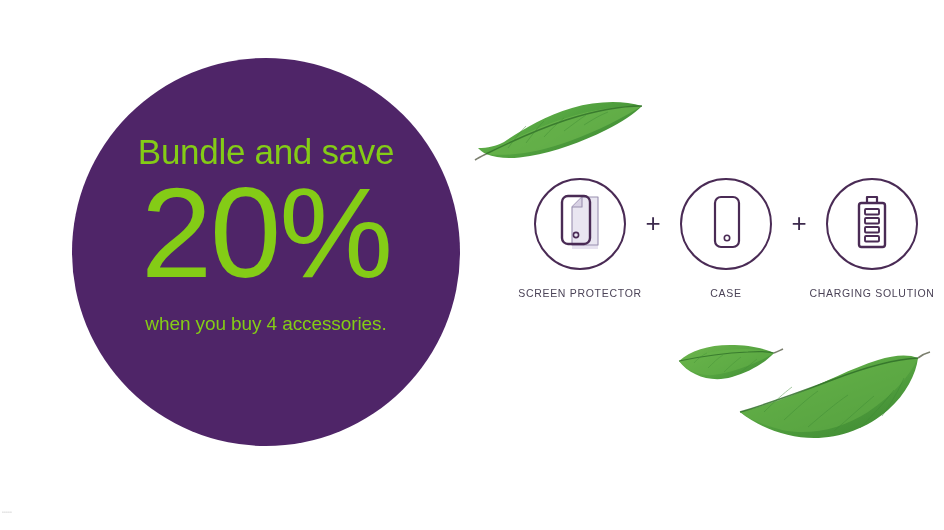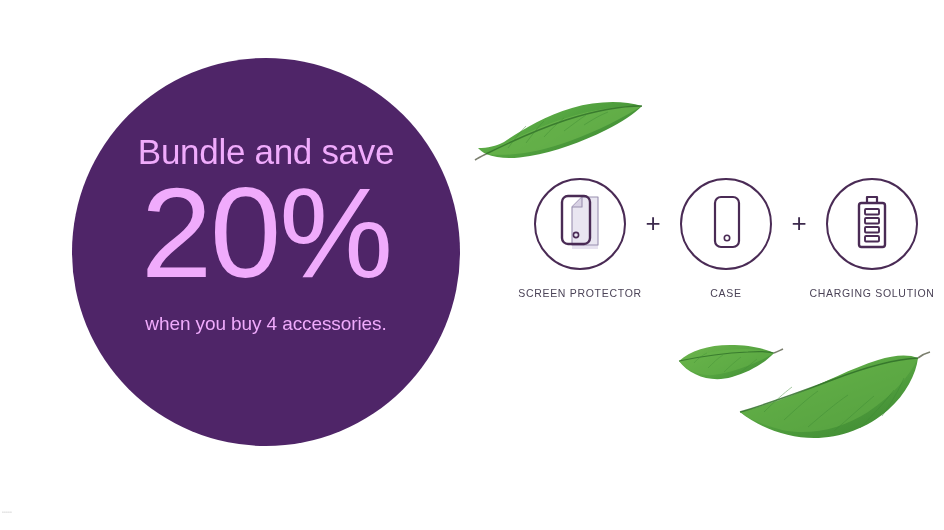--- a/index.html
+++ b/index.html
@@ -21,21 +21,21 @@
 
   
   #promo-circle {
     position: absolute;
     left: 72px;
     top: 58px;
     width: 388px;
     height: 388px;
     border-radius: 50%;
     background: #4F2568;
-    color: #f0abfc;
+    color: #84cc16;
     display: flex;
     flex-direction: column;
     align-items: center;
     justify-content: flex-start;
     padding-top: 76px;
     box-sizing: border-box;
   }
   #promo-headline {
     font-size: 35px;
     font-weight: 300;

